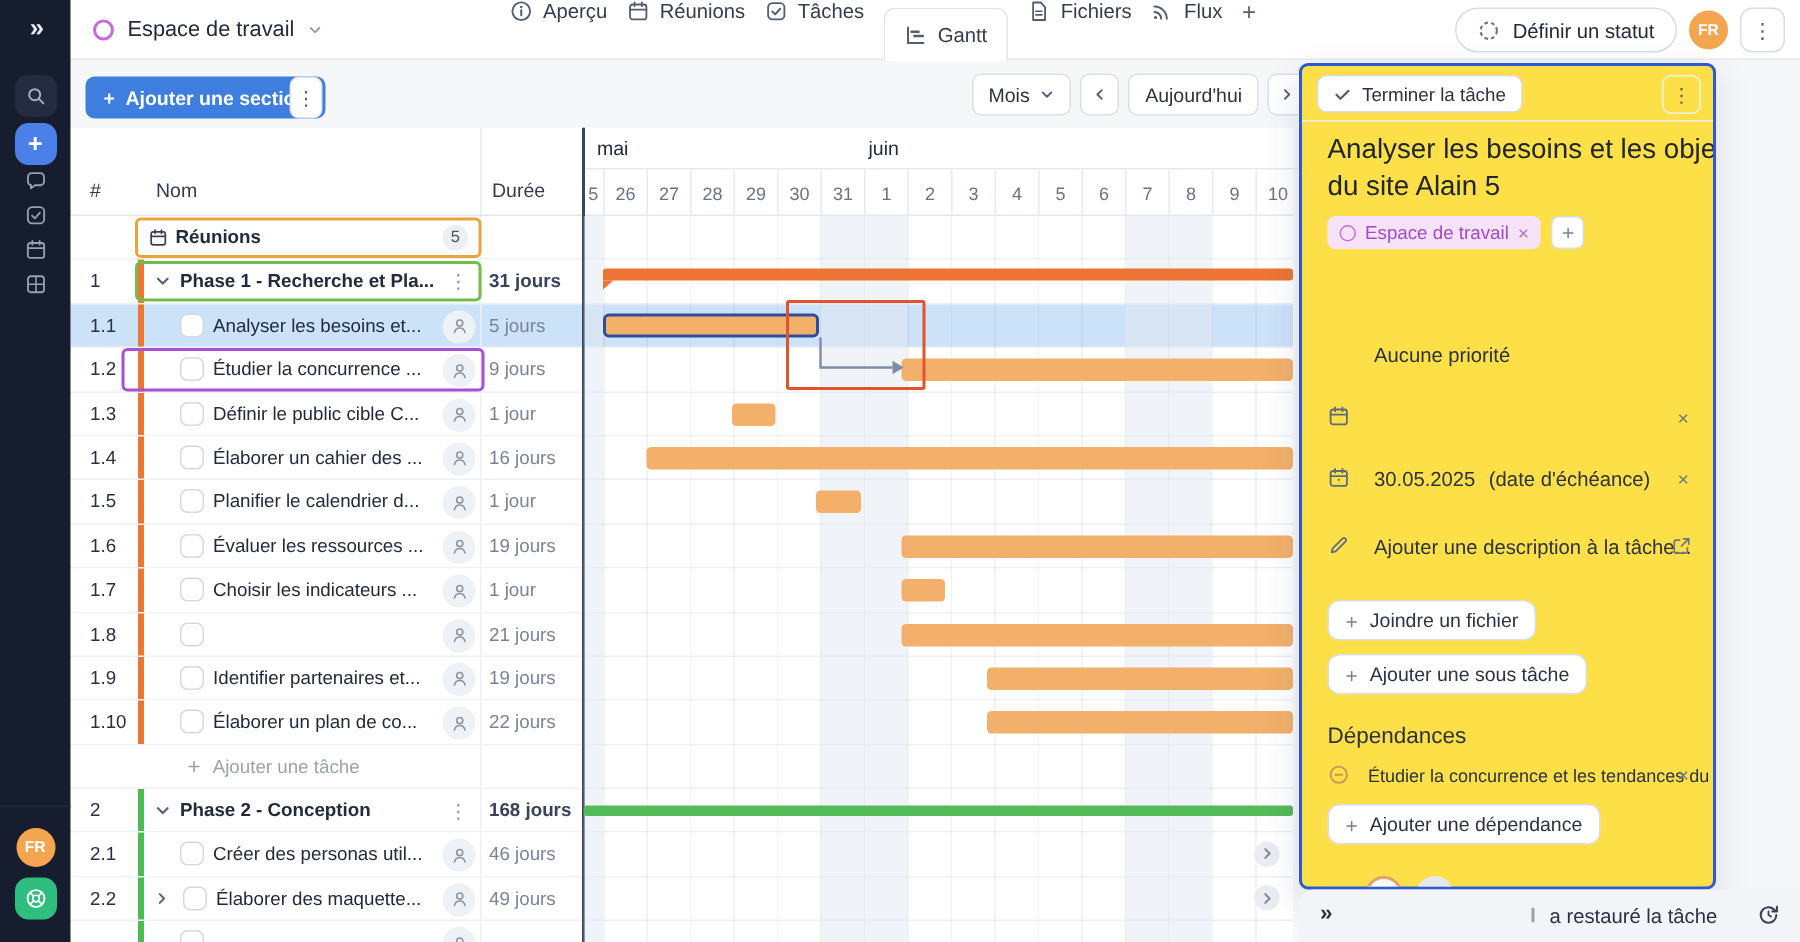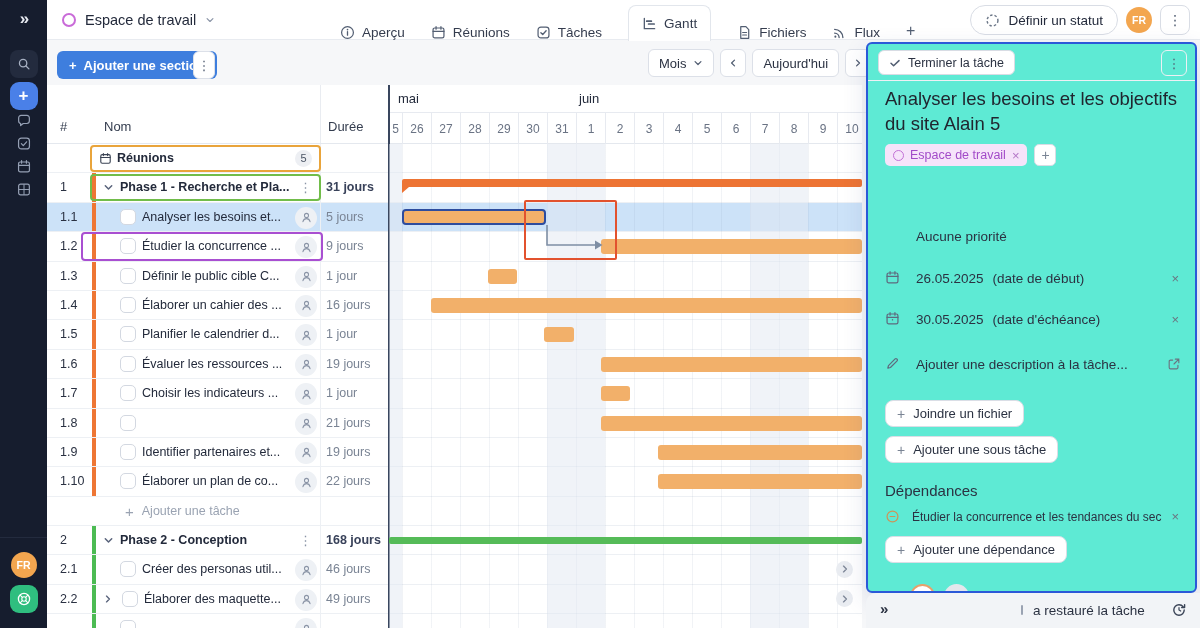--- a/index.html
+++ b/index.html
@@ -18,21 +18,21 @@
 .sb-div{position:absolute;left:0;top:537px;width:47px;height:1px;background:#232B3E}
 .sb-avatar{top:552px;width:26px;height:26px;border-radius:50%;background:#F3A64F;color:#fff;font-size:10.5px;font-weight:700}
 .sb-help{top:585px;width:28px;height:28px;border-radius:9px;background:#2FBE7F}
 
 
 .topbar{position:absolute;left:47px;top:0;width:1153px;height:40px;background:#fff;border-bottom:1px solid #E8EBF0;z-index:20}
 .ws{position:absolute;left:15px;top:0;height:40px;display:flex;align-items:center;gap:9px}
 .ws-ring{width:14px;height:14px;border:2px solid #C96BD8;border-radius:50%}
 .ws-label{font-size:14.5px;color:#232A3B}
 .ws-chev{color:#8A94A6}
-.tabs{position:absolute;left:293px;top:0;height:40px;display:flex;align-items:flex-end;gap:26px}
+.tabs{position:absolute;left:293px;top:0;height:40px;display:flex;align-items:flex-start;gap:13px}
 .tab{display:flex;align-items:center;gap:7px;font-size:13.5px;color:#343C4E}
 .tab .t-ico{color:#525E72}
 .tab.active{background:#fff;border:1px solid #E2E6EC;border-bottom:none;border-radius:8px 8px 0 0;padding:0 13px;height:36px;align-self:flex-end;margin-bottom:-1px;position:relative;z-index:3}
 .tab.plus{font-size:16px;color:#525E72}
 .top-right{position:absolute;right:10px;top:5px;display:flex;align-items:center;gap:8px}
 .status-btn{height:30px;display:flex;align-items:center;gap:8px;padding:0 14px;border:1px solid #D9DDE5;border-radius:15px;background:#fff;font-size:13.5px;color:#232A3B;font-weight:500}
 .status-btn .t-ico{color:#6B7687}
 .tr-avatar{width:26px;height:26px;border-radius:50%;background:#F3A64F;color:#fff;font-size:10.5px;font-weight:700;display:flex;align-items:center;justify-content:center}
 .tr-kebab{width:30px;height:30px;border:1px solid #D9DDE5;border-radius:8px;background:#fff;color:#525E72;display:flex;align-items:center;justify-content:center;font-size:14px}
 
@@ -91,21 +91,21 @@
 .bar.task{height:15px;border-radius:3px;background:#F2B06A}
 .bar.selbar{height:16px;border-radius:4px;background:#F2B06A;border:2px solid #2D4C9E}
 .bar.summary{height:8px;border-radius:2px 2px 2px 0;background:#ED7434}
 .bar.summary::after{content:"";position:absolute;left:0;top:8px;width:0;height:0;border-top:6px solid #ED7434;border-right:7px solid transparent}
 .bar.ph2{height:7px;background:#55BB58;border-radius:2px}
 .gind{position:absolute;left:447px;width:17px;height:17px;border-radius:50%;background:#E9ECF1;color:#7E8798;display:flex;align-items:center;justify-content:center;pointer-events:auto}
 .linkbox{position:absolute;border:2px solid #E2522E;border-radius:2px;z-index:6}
 .dep-arrow{position:absolute;left:150px;top:74px;z-index:5}
 
 
-.panel{position:absolute;left:866px;top:42px;width:331px;height:551px;background:#5eead4;border:2px solid #2B59D8;border-radius:6px;z-index:40;box-shadow:0 8px 24px rgba(40,60,120,.14);overflow:hidden}
+.panel{position:absolute;left:866px;top:42px;width:278px;height:551px;background:#fde047;border:2px solid #2B59D8;border-radius:6px;z-index:40;box-shadow:0 8px 24px rgba(40,60,120,.14);overflow:hidden}
 .p-head{position:absolute;left:0;top:0;right:0;height:37px;border-bottom:1px solid #EEF0F4}
 .p-complete{position:absolute;left:10px;top:6px;height:25px;display:flex;align-items:center;gap:7px;padding:0 10px;background:#fff;border:1px solid #D8DCE4;border-radius:6px;font-size:12.5px;color:#2B3242;font-family:inherit}
 .p-complete .t-ico{color:#525E72}
 .p-kebab{position:absolute;right:8px;top:6px;width:26px;height:26px;border:1px solid #EDF0F4;border-radius:6px;display:flex;align-items:center;justify-content:center;color:#525E72}
 .p-title{position:absolute;left:17px;top:42px;width:300px;font-size:18.5px;line-height:25px;color:#20262F;font-weight:500}
 .p-tags{position:absolute;left:17px;top:100px;display:flex;gap:7px;align-items:center}
 .p-tag{height:22px;display:flex;align-items:center;gap:6px;background:#F6E3FA;color:#A24BC8;border-radius:5px;padding:0 8px;font-size:12.5px}
 .p-tag .ring{width:11px;height:11px;border:1.5px solid #C271D6;border-radius:50%}
 .p-tag .tx{color:#B477C7;font-size:13px}
 .p-addtag{width:22px;height:22px;border:1px solid #D8DCE4;border-radius:5px;background:#fff;color:#7A8494;font-size:14px;display:flex;align-items:center;justify-content:center;font-family:inherit}
@@ -582,21 +582,20 @@
       <span class="p-ico"><span class="prio"></span></span>
       <span class="p-lab">Aucune priorité</span>
     </div>
     <div class="p-field f3">
       <span class="p-ico">
           <svg width="15" height="15" viewBox="0 0 16 16">
             <rect x="2.2" y="3.2" width="11.6" height="10.6" rx="1.8" fill="none" stroke="currentColor" stroke-width="1.3"></rect>
             <path d="M5.4 1.8v2.6M10.6 1.8v2.6M2.2 6.8h11.6" stroke="currentColor" stroke-width="1.3" stroke-linecap="round"></path>
           </svg>
         </span>
-      <span class="p-lab"><span>26.05.2025</span><span class="sfx">(date de début)</span></span>
       <span class="p-x">×</span>
     </div>
     <div class="p-field f4">
       <span class="p-ico">
           <svg width="15" height="15" viewBox="0 0 16 16">
             <rect x="2.2" y="3.2" width="11.6" height="10.6" rx="1.8" fill="none" stroke="currentColor" stroke-width="1.3"></rect>
             <path d="M5.4 1.8v2.6M10.6 1.8v2.6M2.2 6.8h11.6" stroke="currentColor" stroke-width="1.3" stroke-linecap="round"></path>
             <path d="M8 9.4v.1" stroke="currentColor" stroke-width="1.5" stroke-linecap="round"></path>
           </svg>
         </span>

